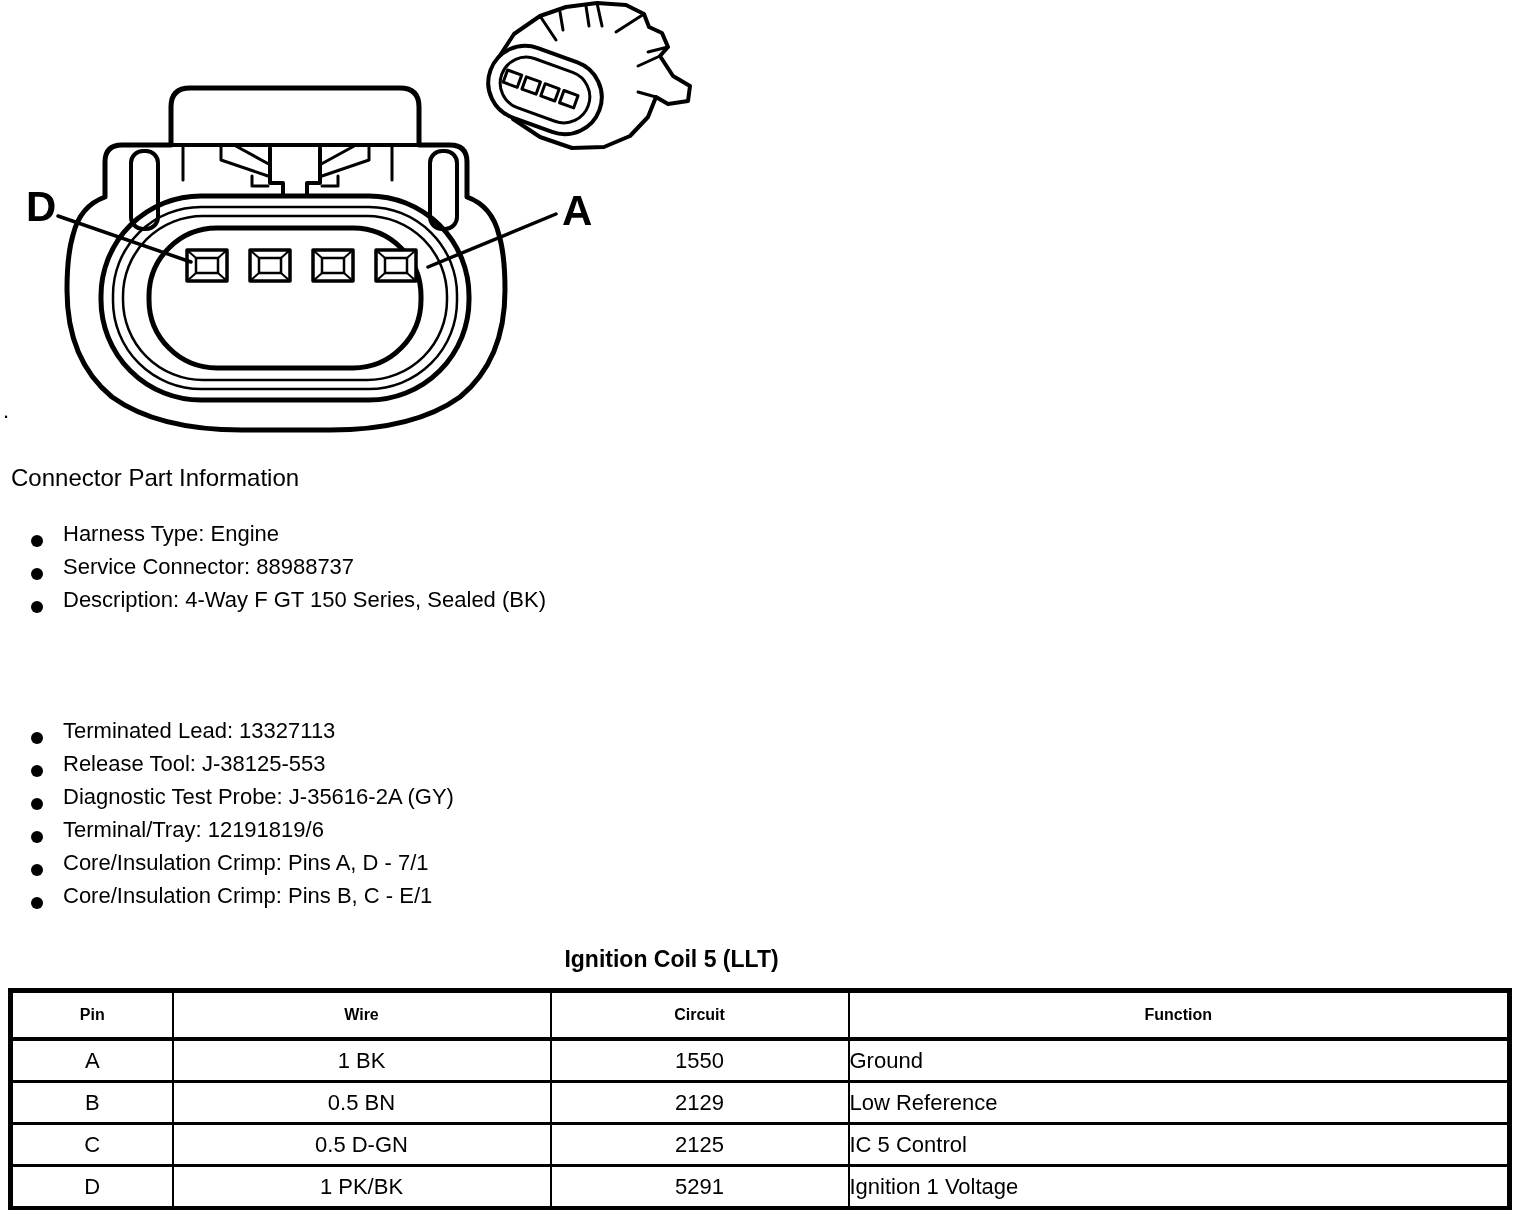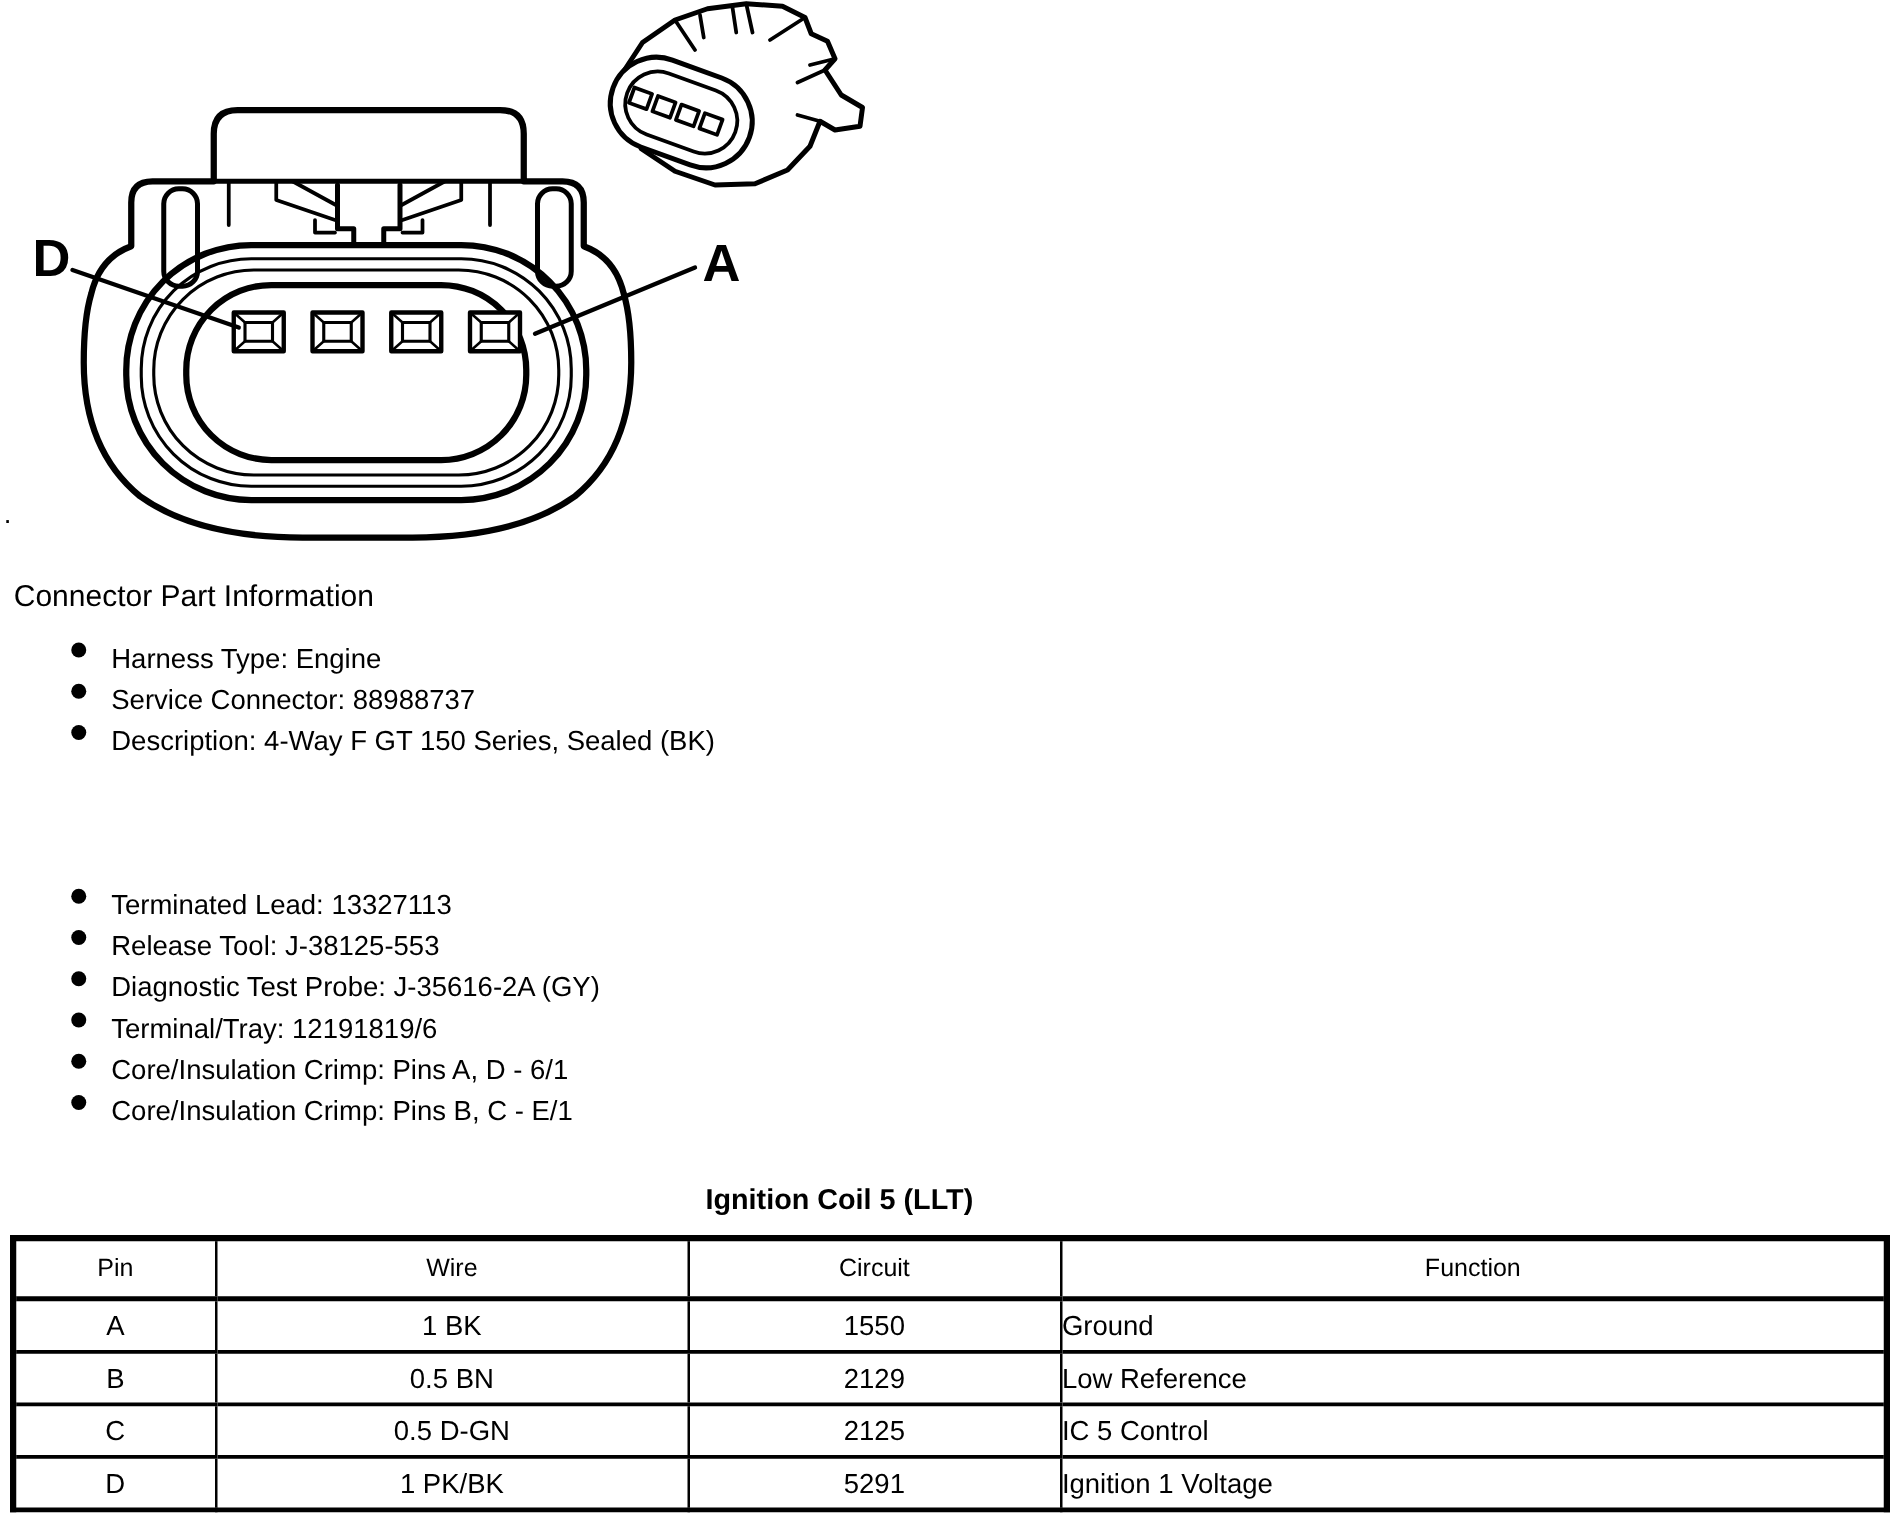--- a/index.html
+++ b/index.html
@@ -27,41 +27,41 @@
     font-size:24px;font-weight:normal;margin:0;
   }
   .sec1-title{top:464px;}
   .sec2-title{top:658px;}
   ul.blist{
     position:absolute;left:0;margin:0;padding:0;list-style:none;
   }
   .list1{top:514px;}
   .list2{top:711px;}
   ul.blist li{
-    display:flex;align-items:flex-start;height:33px;padding-left:26px;
+    display:flex;align-items:flex-end;height:33px;
   }
   .dot{
     width:12px;height:12px;border-radius:50%;background:#000;
     margin-left:31px;margin-right:20px;flex:0 0 auto;
   }
   .li-txt{font-size:22px;white-space:pre;}
   .tbl-title{
     position:absolute;left:0;top:946px;width:1343px;
     text-align:center;font-size:23px;font-weight:bold;
   }
   table.pinout{
     position:absolute;left:8px;top:988px;
     width:1504px;
     border-collapse:collapse;
     border:5px solid #000;
     table-layout:fixed;
   }
   table.pinout th{
     height:44px;
-    font-size:20px;font-weight:normal;text-align:center;
+    font-size:16px;font-weight:bold;text-align:center;
     border-left:2px solid #000;border-right:2px solid #000;
     border-top:3px solid #000;border-bottom:4px solid #000;
     padding:0;
   }
   table.pinout td{
     height:39px;
     font-size:22px;
     border-left:2px solid #000;border-right:2px solid #000;
     border-top:3px solid #000;border-bottom:3px solid #000;
     padding:0;
@@ -186,21 +186,21 @@
     <li>
       <span class="dot"></span>
       <span class="li-txt">Diagnostic Test Probe: J-35616-2A (GY)</span>
     </li>
     <li>
       <span class="dot"></span>
       <span class="li-txt">Terminal/Tray: 12191819/6</span>
     </li>
     <li>
       <span class="dot"></span>
-      <span class="li-txt">Core/Insulation Crimp: Pins A, D - 6/1</span>
+      <span class="li-txt">Core/Insulation Crimp: Pins A, D - 7/1</span>
     </li>
     <li>
       <span class="dot"></span>
       <span class="li-txt">Core/Insulation Crimp: Pins B, C - E/1</span>
     </li>
   </ul>
 
   <div class="tbl-title">Ignition Coil 5 (LLT)</div>
 
   <table class="pinout">

